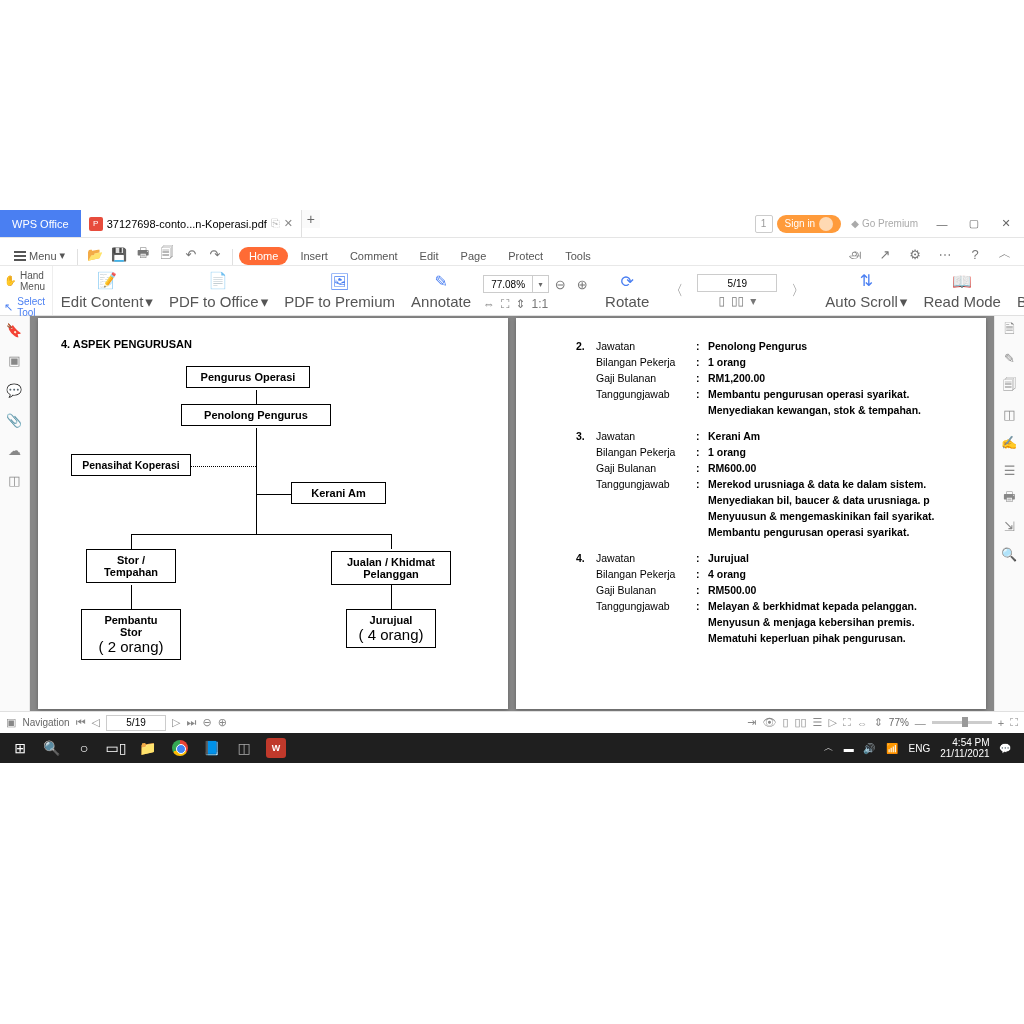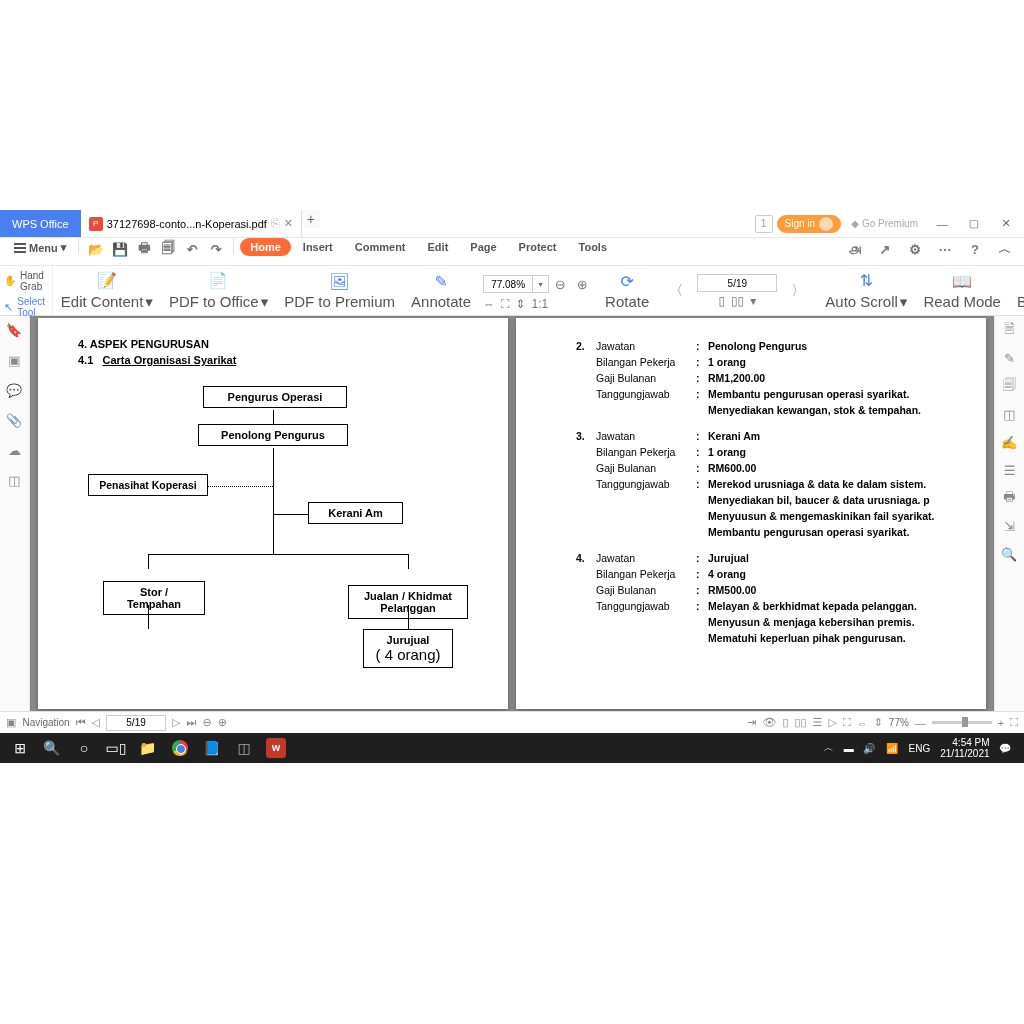--- a/index.html
+++ b/index.html
@@ -16,21 +16,21 @@
 .tab-close { color: #888; font-size: 11px; cursor: pointer; }
 .tab-ico { width:14px; height:14px; background:#e74c3c; border-radius:2px; color:#fff; font-size:8px; display:flex; align-items:center; justify-content:center;}
 .titlebar-right { margin-left: auto; display: flex; align-items: center; gap: 4px; padding-right: 4px; }
 .sign-in { background: #ff9b3b; color: #fff; padding: 2px 8px; border-radius: 10px; font-size: 10px; display:flex; align-items:center; gap:4px;}
 .sign-in .avatar{width:14px;height:14px;background:#ffd9b3;border-radius:50%;}
 .premium { color: #aaa; font-size: 10px; padding: 0 6px; display:flex; align-items:center; gap:3px;}
 .win-btn { width: 28px; height: 22px; display:flex; align-items:center; justify-content:center; color: #666; font-size:11px;}
 .doc-icon{width:18px;height:18px;border:1px solid #ccc;border-radius:2px;display:flex;align-items:center;justify-content:center;font-size:10px;color:#999;}
 
 
-.menubar { height: 28px; display: flex; align-items: flex-start; padding: 0 8px; border-bottom: 1px solid #e8e8e8; gap: 2px; font-weight: bold; }
+.menubar { height: 28px; display: flex; align-items: flex-end; padding: 0 8px; border-bottom: 1px solid #e8e8e8; gap: 2px; }
 .menu-trigger { font-size: 11px; color: #555; padding: 3px 6px; display:flex; align-items:center; gap:3px;}
 .menu-trigger .burger{width:12px;height:2px;background:#555;position:relative;}
 .menu-trigger .burger::before,.menu-trigger .burger::after{content:"";position:absolute;left:0;width:12px;height:2px;background:#555;}
 .menu-trigger .burger::before{top:-4px;}.menu-trigger .burger::after{top:4px;}
 .sep { width:1px; height:16px; background:#e0e0e0; margin: 0 4px;}
 .qat-btn { width: 22px; height:22px; display:flex; align-items:center; justify-content:center; color:#777; font-size:13px;}
 .tab-item { padding: 3px 10px; font-size: 11px; color: #555; border-radius: 10px; }
 .tab-item.active { background: #ff6b35; color: #fff; }
 .menubar-right { margin-left: auto; display: flex; align-items: center; gap: 8px; }
 
@@ -52,21 +52,21 @@
 .page-nav .arrow{font-size:14px;color:#888;padding:0 6px;}
 .page-input{border:1px solid #ccc;font-size:10px;width:80px;text-align:center;height:18px;}
 .vsep{width:1px;height:40px;background:#eee;}
 
 
 .content { display:flex; height: 395px; background:#888;}
 .left-rail{width:30px;background:#fafafa;border-right:1px solid #e8e8e8;display:flex;flex-direction:column;align-items:center;padding-top:6px;gap:14px;}
 .right-rail{width:30px;background:#fafafa;border-left:1px solid #e8e8e8;display:flex;flex-direction:column;align-items:center;padding-top:6px;gap:12px;}
 .rail-ico{width:16px;height:16px;font-size:13px;color:#888;display:flex;align-items:center;justify-content:center;}
 .pages{flex:1;background:#888;display:flex;gap:8px;justify-content:center;overflow:hidden;padding:2px 4px;}
-.page{background:#fff;width:470px;height:100%;box-shadow:0 1px 4px rgba(0,0,0,0.3);padding:20px 40px;font-family:"Times New Roman",serif;font-size:11px;color:#000;position:relative;}
+.page{background:#fff;width:470px;height:100%;box-shadow:0 1px 4px rgba(0,0,0,0.3);padding:20px 23px;font-family:"Times New Roman",serif;font-size:11px;color:#000;position:relative;}
 
 .sect-head{font-weight:bold;margin-bottom:4px;}
 .sect-sub{font-weight:bold;margin-bottom:8px;}
 .sect-sub u{text-decoration:underline;}
 .org-chart{position:relative;width:100%;height:320px;}
 .org-box{position:absolute;border:1px solid #000;padding:4px 10px;font-weight:bold;text-align:center;font-size:11px;background:#fff;}
 .sub-count{font-weight:normal;font-size:15px;}
 .line{position:absolute;background:#000;}
 .dotted{border-top:1px dotted #000;background:none;height:0;}
 
@@ -154,21 +154,21 @@
       <div class="qat-btn">⋯</div>
       <div class="qat-btn">?</div>
       <div class="qat-btn">︿</div>
     </div>
   </div>
 
   <div class="toolbar">
     <div class="tool-left">
       <div class="tool-row">
           <span class="tool-ico hand-ico"></span>
-          <span>Hand Grab</span>
+          <span>Hand Menu</span>
         </div>
       <div class="tool-row active">
           <span class="tool-ico arrow-ico"></span>
           <span>Select Tool</span>
         </div>
     </div>
     <div class="vsep"></div>
     <div class="tool-group">
         <div class="big-ico">📝</div>
         <div class="lbl"><span>Edit Content</span> ▾</div>
@@ -264,37 +264,37 @@
       <div class="rail-ico">▣</div>
       <div class="rail-ico">💬</div>
       <div class="rail-ico">📎</div>
       <div class="rail-ico">☁</div>
       <div class="rail-ico">◫</div>
     </div>
     <div class="pages">
 
       <div class="page">
         <div class="sect-head">4. ASPEK PENGURUSAN</div>
-        <div class="sect-sub"><span>4.1</span>&nbsp;&nbsp;&nbsp;<u>Carta Organisasi Syarikat</u></div>
         <div class="org-chart">
-          <div class="org-box" style="left:125px;top:12px;width:144px;">Pengurus Operasi</div>
+          <div class="org-box" style="left:125px;top:12px;width:124px;">Pengurus Operasi</div>
           <div class="line" style="left:195px;top:36px;width:1px;height:14px;"></div>
           <div class="org-box" style="left:120px;top:50px;width:150px;">Penolong Pengurus</div>
           <div class="line" style="left:195px;top:74px;width:1px;height:106px;"></div>
           <div class="org-box" style="left:10px;top:100px;width:120px;font-size:10.5px;">Penasihat Koperasi</div>
           <div class="line dotted" style="left:130px;top:112px;width:65px;"></div>
           <div class="org-box" style="left:230px;top:128px;width:95px;">Kerani Am</div>
           <div class="line" style="left:195px;top:140px;width:35px;height:1px;"></div>
           <div class="line" style="left:70px;top:180px;width:260px;height:1px;"></div>
           <div class="line" style="left:70px;top:180px;width:1px;height:15px;"></div>
           <div class="line" style="left:330px;top:180px;width:1px;height:15px;"></div>
-          <div class="org-box" style="left:25px;top:195px;width:102px;margin-top:12px;"><span>Stor /</span><br><span>Tempahan</span></div>
-          <div class="org-box" style="left:270px;top:211px;width:120px;"><span>Jualan / Khidmat</span><br><span>Pelanggan</span></div>
+          <div class="org-box" style="left:25px;top:195px;width:90px;"><span>Stor /</span><br><span>Tempahan</span></div>
+          <div class="org-box" style="left:270px;top:197px;width:120px;"><span>Jualan / Khidmat</span><br><span>Pelanggan</span></div>
           <div class="line" style="left:70px;top:231px;width:1px;height:24px;"></div>
           <div class="line" style="left:330px;top:231px;width:1px;height:24px;"></div>
+          <div class="org-box" style="left:20px;top:255px;width:100px;"><span>Pembantu Stor</span><br><span class="sub-count">( 2 orang)</span></div>
           <div class="org-box" style="left:285px;top:255px;width:90px;"><span>Jurujual</span><br><span class="sub-count">( 4 orang)</span></div>
         </div>
       </div>
 
       <div class="page" style="padding:22px 30px 20px 60px;">
         <div id="jobs-container">
             <div class="job-block">
               <div class="job-row">
                 <div class="job-num">2.</div>
                 <div class="job-lbl">Jawatan</div>

